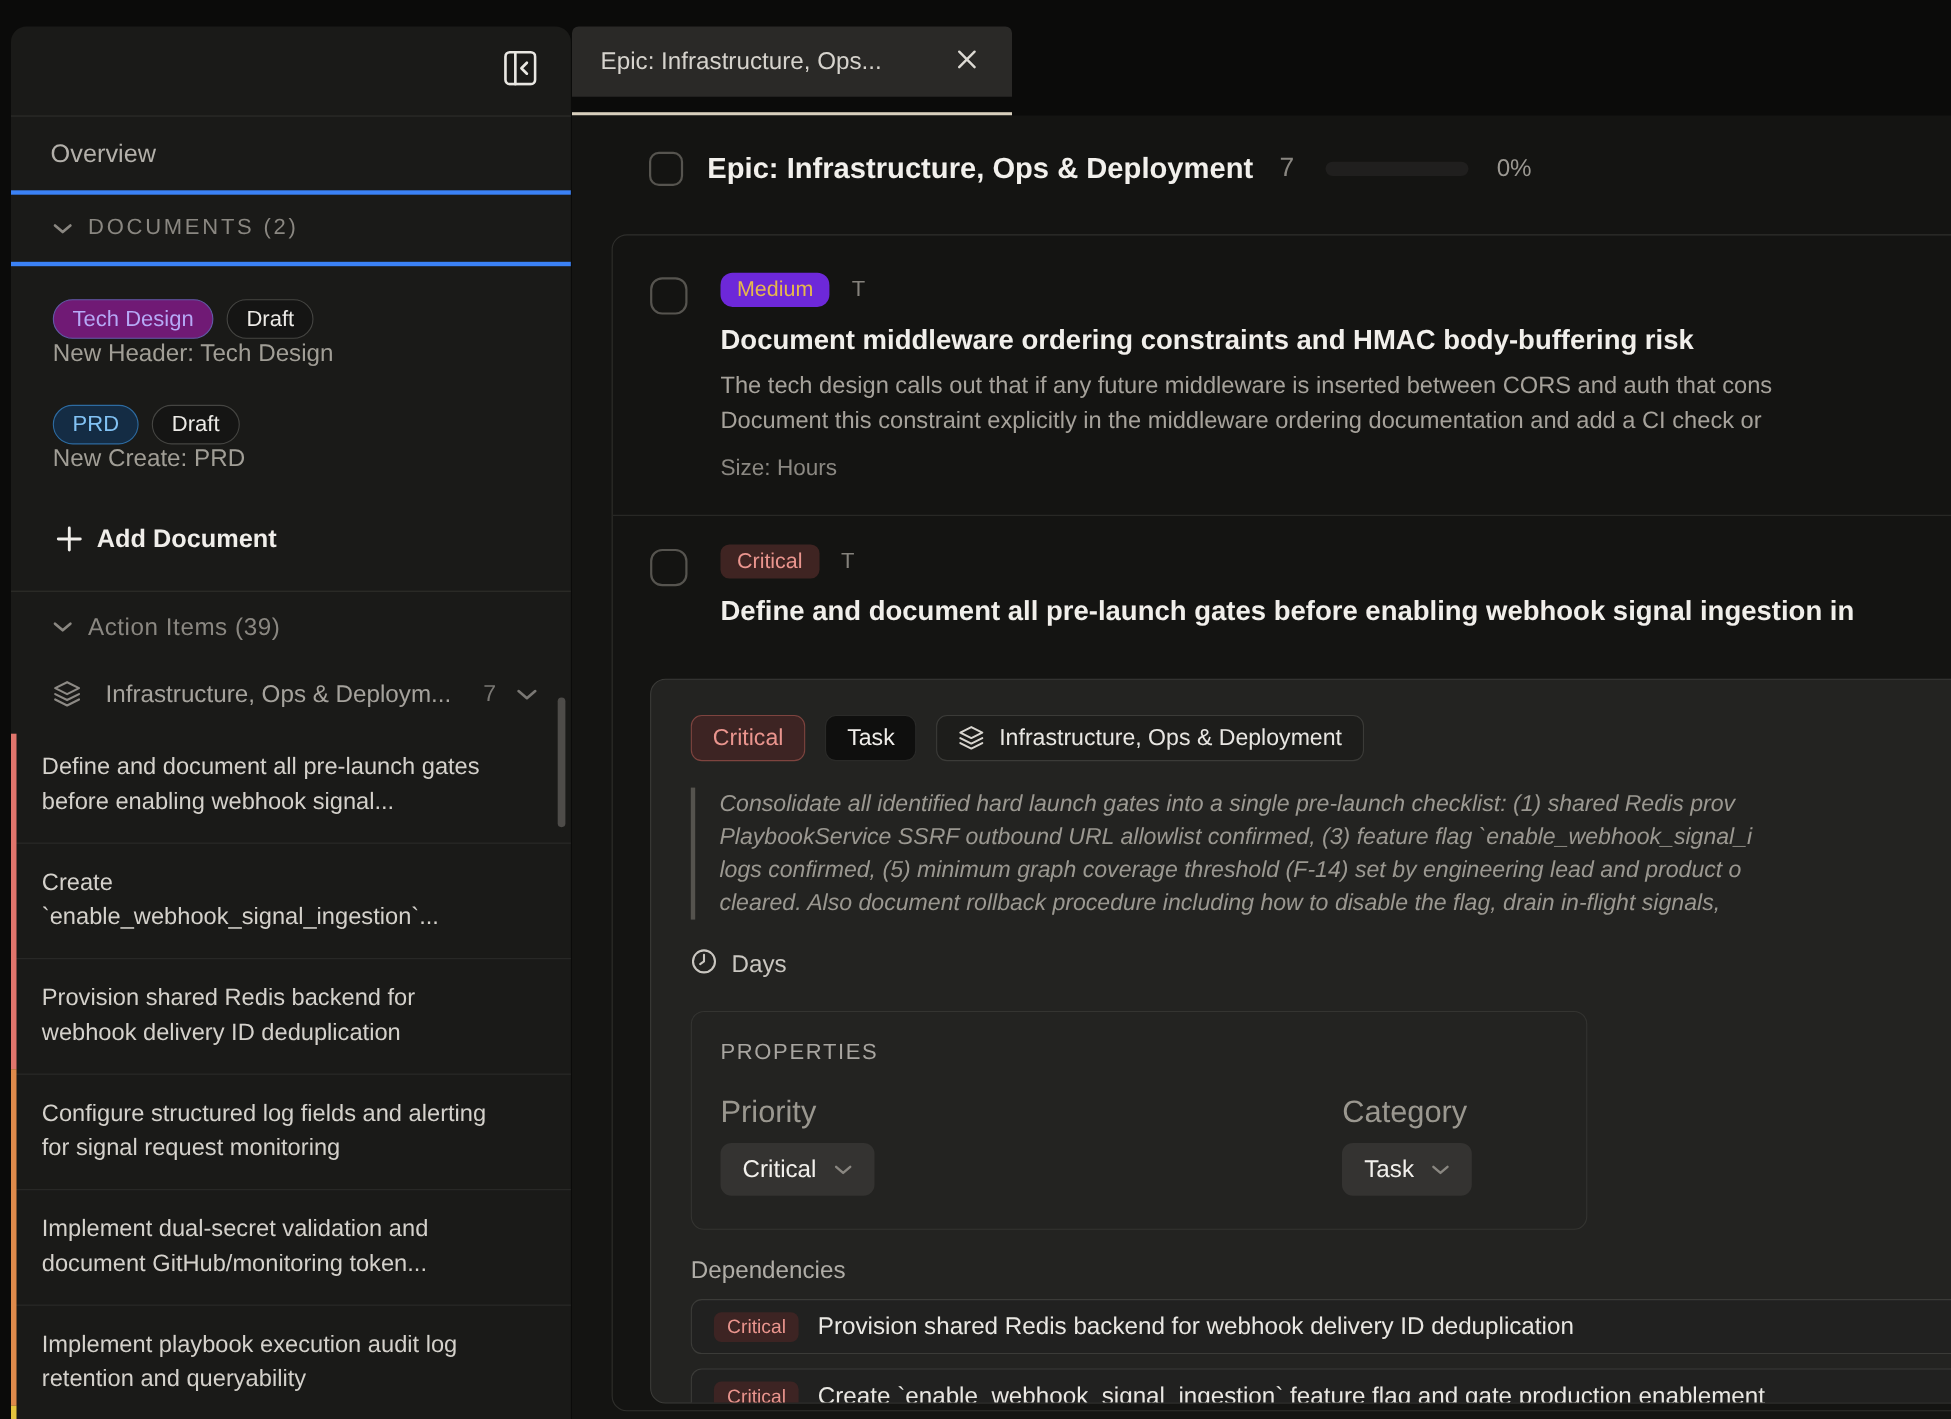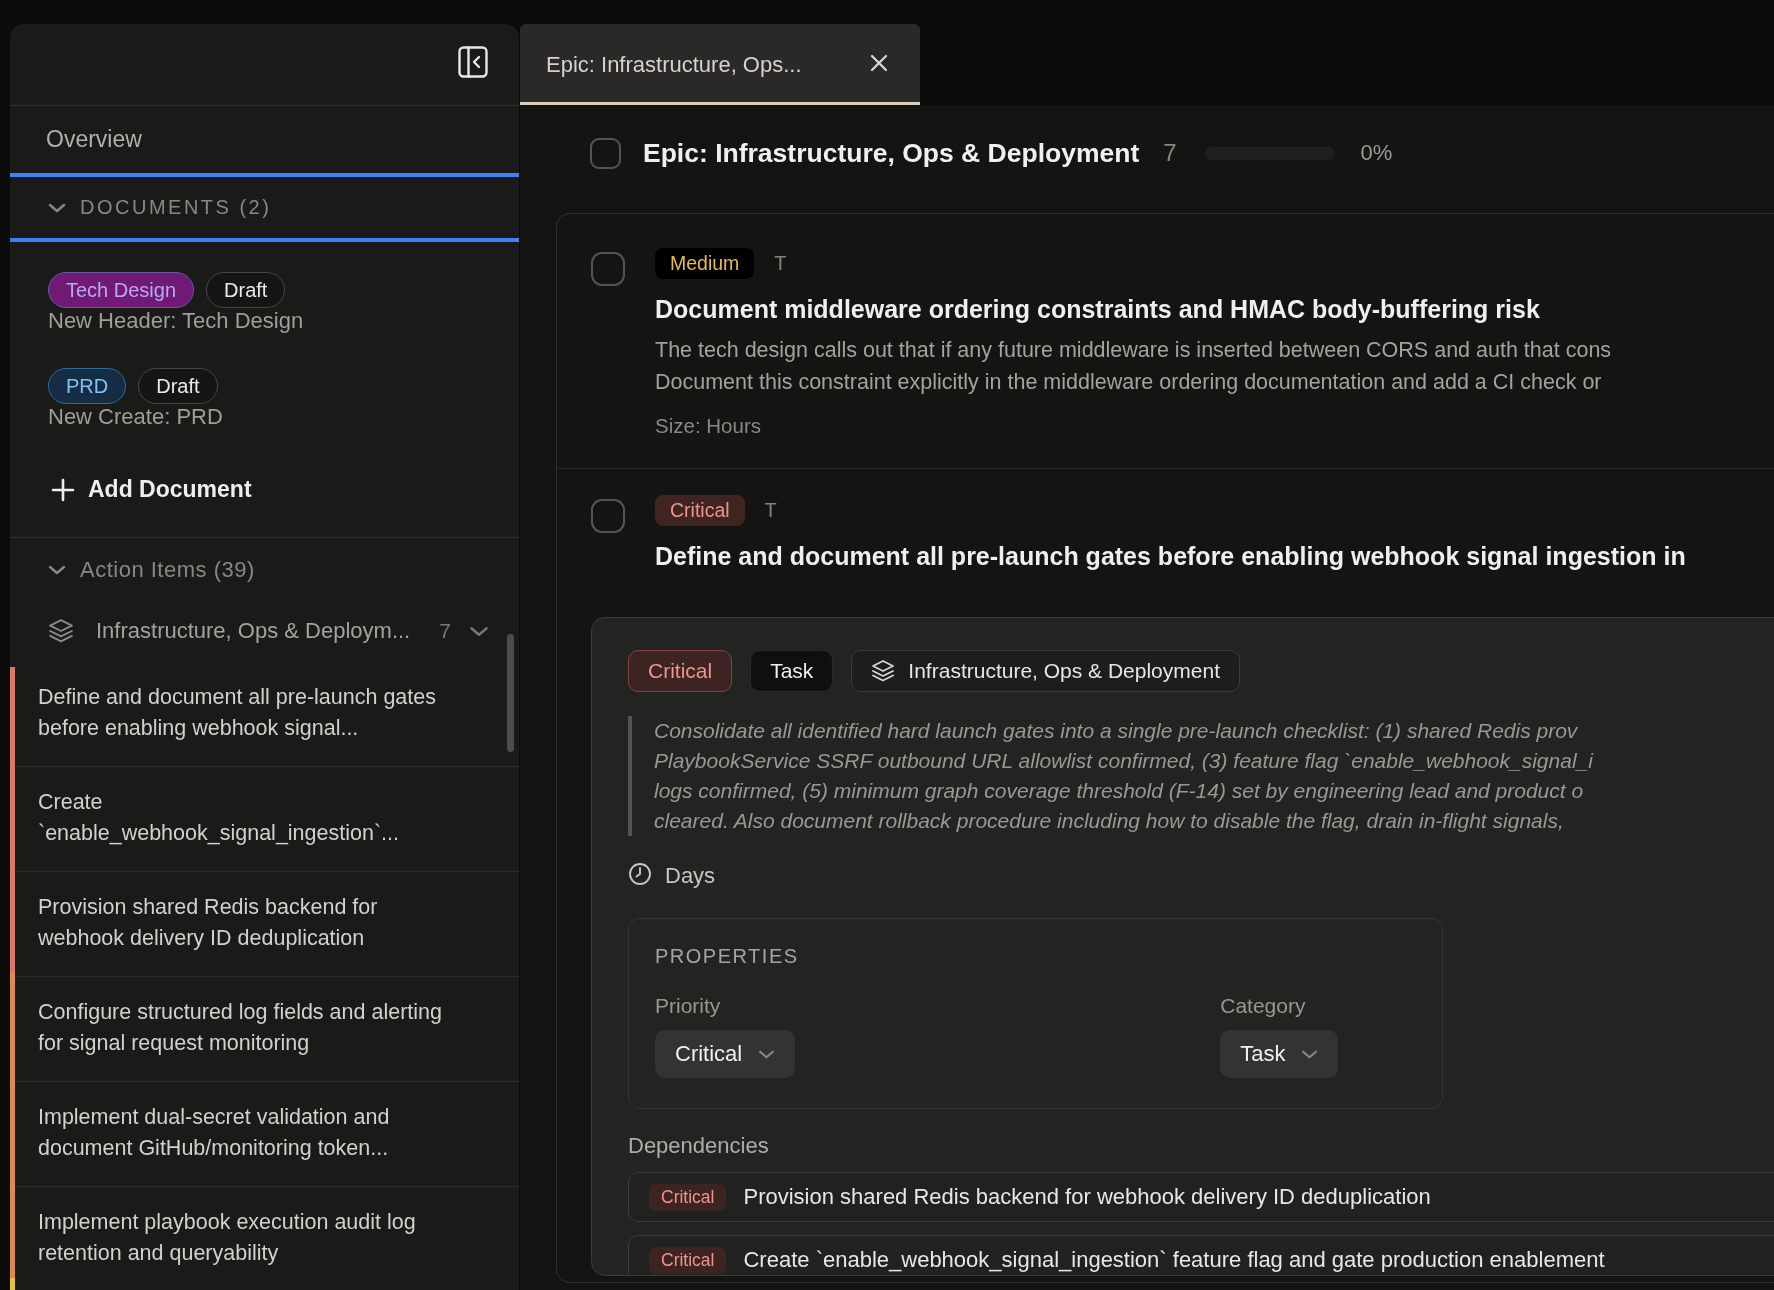--- a/index.html
+++ b/index.html
@@ -39,21 +39,21 @@
   .sb-item{padding:20px 28px 22px 28px;border-bottom:1px solid #2b2b29;cursor:pointer;}
   .sb-item-title{width:410px;font-size:21.5px;line-height:31px;color:#d4d1cb;overflow-wrap:break-word;}
   .strip-col{position:absolute;left:0;top:643px;bottom:0;width:5px;display:flex;flex-direction:column;}
   .strip{width:5px;}
   .strip-1{height:305px;}
   .strip-2{height:306px;}
   .strip-3{flex:1;}
   .sb-scrollbar{position:absolute;right:5px;top:610px;width:7px;height:118px;border-radius:4px;background:#4e4c49;}
   
   .tab{
-    position:absolute;left:520px;top:24px;width:400px;height:81px;background:#2a2927;
+    position:absolute;left:520px;top:24px;width:400px;height:64px;background:#2a2927;
     border-radius:6px 6px 0 0;display:flex;align-items:center;justify-content:space-between;
     padding:0 26px;box-sizing:border-box;cursor:pointer;
   }
   .tab-underline{position:absolute;left:520px;top:102px;width:400px;height:3px;}
   .tab-title{font-size:22px;color:#d6d3cd;white-space:nowrap;}
   .tab-close{display:flex;color:#dddad4;cursor:pointer;padding:4px;}
   
   .main{position:absolute;left:520px;top:105px;right:0;bottom:0;background:#141412;}
   .epic-header{position:absolute;left:38px;top:26px;right:0;display:flex;align-items:center;height:44px;padding-left:32px;}
   .cbx{box-sizing:border-box;border:2px solid #56544f;border-radius:9px;background:transparent;cursor:pointer;flex:none;}
@@ -66,21 +66,21 @@
   .task-container{
     position:absolute;left:36px;top:108px;width:1420px;height:1070px;
     border:1px solid #2f2f2c;border-radius:14px;box-sizing:border-box;overflow:hidden;
   }
   .card{display:flex;padding:34px 0 30px 34px;}
   .card-2{padding:26px 0 46px 34px;}
   .card-divider{border-top:1px solid #2b2b29;}
   .card-body{margin-left:30px;min-width:0;}
   .card-badges{display:flex;align-items:center;gap:20px;}
   .prio-badge{display:inline-block;border-radius:8px;padding:4px 15px;font-size:19.5px;}
-  .prio-medium{background:#000000;color:#e7b94b;}
+  .prio-medium{background:#6d28d9;color:#e7b94b;border-radius:11px;}
   .prio-critical{background:#3f2422;color:#ea958e;}
   .type-letter{font-size:20px;color:#85827c;}
   .card-title{margin-top:16px;font-size:25px;font-weight:700;color:#f1efeb;white-space:nowrap;}
   .card-desc{margin-top:10px;font-size:21.5px;line-height:32px;color:#a6a29b;white-space:nowrap;}
   .card-size{margin-top:16px;font-size:20.5px;color:#8b8882;}
   
   .detail{
     margin-left:34px;width:1370px;height:659px;box-sizing:border-box;
     background:#232321;border:1px solid #3b3b38;border-radius:14px;
     padding:32px 36px;overflow:hidden;
@@ -93,21 +93,21 @@
   .dbadge-epic .layers{display:flex;color:#d8d5cf;}
   .blockquote{margin-top:24px;border-left:4px solid #55534e;padding-left:22px;}
   .bq-line{font-size:21px;font-style:italic;line-height:30px;color:#9b9891;white-space:nowrap;}
   .effort-row{margin-top:26px;display:flex;align-items:center;gap:13px;color:#c9c6c0;}
   .effort-label{font-size:22px;}
   .props-box{margin-top:28px;width:815px;border:1px solid #343431;border-radius:12px;padding:26px 26px 30px 26px;box-sizing:border-box;}
   .props-header{font-size:20px;letter-spacing:1.5px;color:#a8a5a0;}
   .props-cols{margin-top:26px;display:flex;}
   .props-col{display:flex;flex-direction:column;gap:12px;}
   .props-col-2{margin-left:425px;}
-  .prop-label{font-size:21px;color:#9a978f;}
+  .prop-label{font-size:28px;color:#9a978f;}
   .dropdown{
     display:inline-flex;align-items:center;gap:16px;background:#343331;border-radius:10px;
     padding:11px 20px;font-size:22px;font-weight:500;color:#f2f0ec;cursor:pointer;align-self:flex-start;
   }
   .dropdown .chev{color:#8a8781;display:flex;}
   .deps-header{margin-top:24px;font-size:22px;color:#b0ada7;}
   .dep-row{
     margin-top:13px;height:50px;border:1px solid #3b3b38;border-radius:10px;background:#212120;
     display:flex;align-items:center;gap:17px;padding:0 20px;box-sizing:border-box;
     white-space:nowrap;cursor:pointer;

